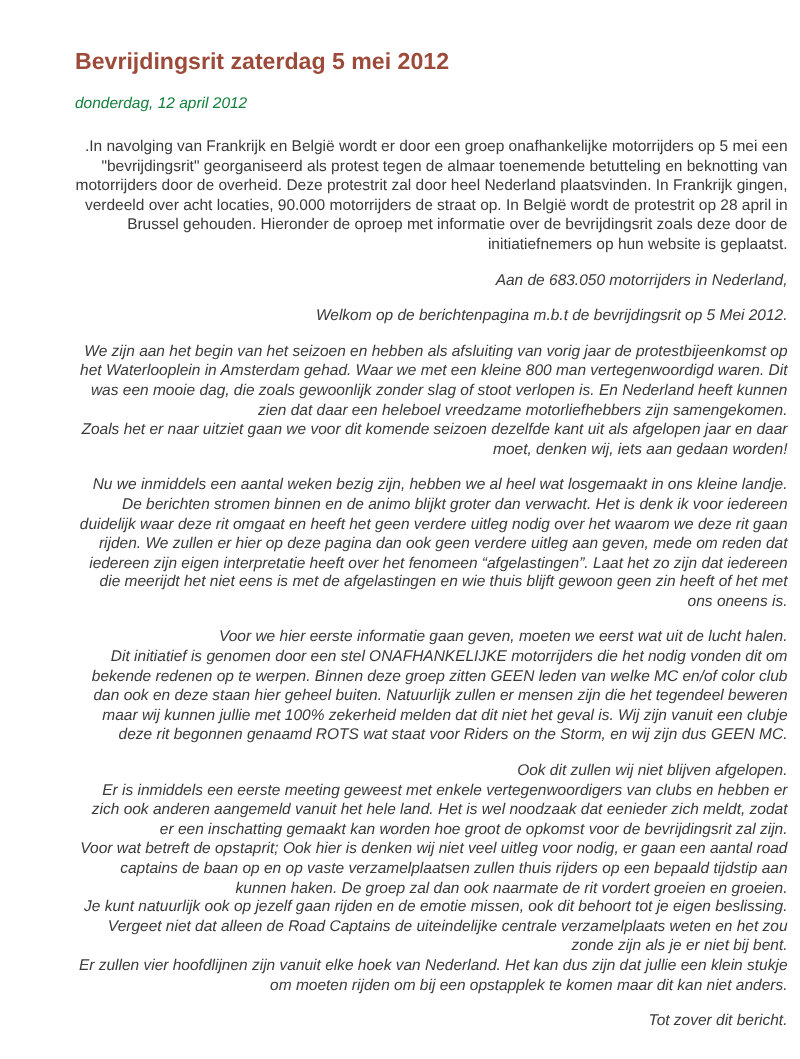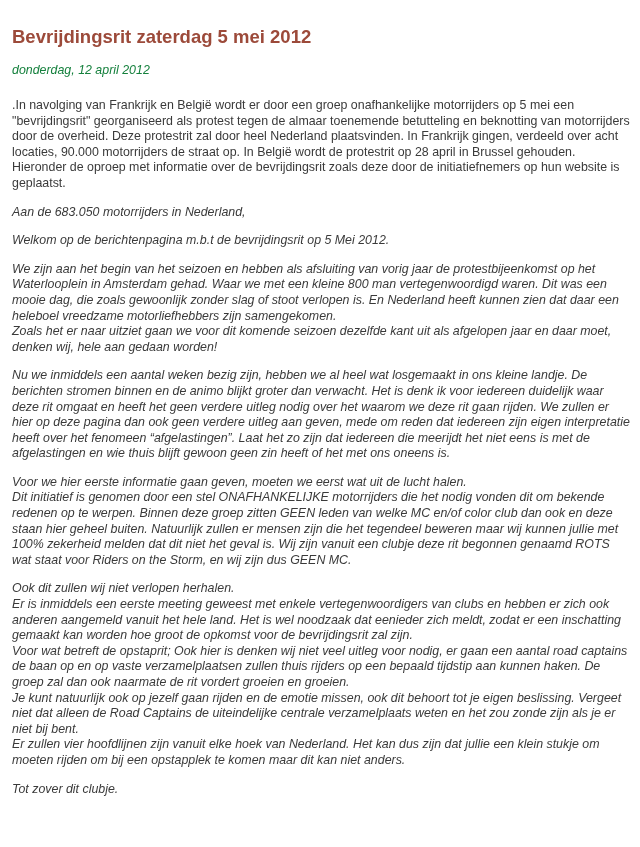--- a/index.html
+++ b/index.html
@@ -5,68 +5,68 @@
   html, body { margin: 0; padding: 0; background: #ffffff; }
   body {
     width: 640px;
     height: 847px;
     overflow: hidden;
     font-family: "Liberation Sans", sans-serif;
     color: #3a3a3a;
     font-size: 12.4px;
     line-height: 15.6px;
   }
-  .page { padding: 26px 10px 0 12px; }
+  .page { padding: 38px 10px 0 12px; margin-left: 48px; }
   .title {
     font-family: "Liberation Sans", sans-serif;
     font-weight: bold;
     font-size: 18.5px;
     color: #9c4a3a;
     margin: 0 0 0 0;
     line-height: 22px;
   }
   .date {
     font-style: italic;
     color: #15803d;
     margin: 15px 0 0 0;
     line-height: 15px;
   }
   .body { margin-top: 20px; }
-  p { margin: 0 0 13px 0; }
+  p { margin: 0 0 13px 0; text-align: right; }
   .it { font-style: italic; }
   .line { display: block; }
 </style>
 </head>
 <body>
 
 <div class="page">
   <h1 class="title">Bevrijdingsrit zaterdag 5 mei 2012</h1>
   <div class="date">donderdag, 12 april 2012</div>
 
   <div class="body">
     <p>.In navolging van Frankrijk en België wordt er door een groep onafhankelijke motorrijders op 5 mei een "bevrijdingsrit" georganiseerd als protest tegen de almaar toenemende betutteling en beknotting van motorrijders door de overheid. Deze protestrit zal door heel Nederland plaatsvinden. In Frankrijk gingen, verdeeld over acht locaties, 90.000 motorrijders de straat op. In België wordt de protestrit op 28 april in Brussel gehouden. Hieronder de oproep met informatie over de bevrijdingsrit zoals deze door de initiatiefnemers op hun website is geplaatst.</p>
     <p class="it">Aan de 683.050 motorrijders in Nederland,</p>
     <p class="it">Welkom op de berichtenpagina  m.b.t de bevrijdingsrit op 5 Mei 2012.</p>
 
     <p class="it">
       <span class="line">We zijn aan het begin van het seizoen en hebben als afsluiting van vorig jaar de protestbijeenkomst op het Waterlooplein in Amsterdam gehad. Waar we met een kleine 800 man vertegenwoordigd waren. Dit was een mooie dag, die zoals gewoonlijk zonder slag of stoot verlopen is. En Nederland heeft kunnen zien dat daar een heleboel vreedzame motorliefhebbers zijn samengekomen.</span>
-      <span class="line">Zoals het er naar uitziet gaan we voor dit komende seizoen dezelfde kant uit als afgelopen jaar en daar moet, denken wij, hele aan gedaan worden!</span>
+      <span class="line">Zoals het er naar uitziet gaan we voor dit komende seizoen dezelfde kant uit als afgelopen jaar en daar moet, denken wij, iets aan gedaan worden!</span>
     </p>
 
     <p class="it">Nu we inmiddels een aantal weken bezig zijn, hebben we al heel wat losgemaakt in ons kleine landje. De berichten stromen binnen en de animo blijkt groter dan verwacht. Het is denk ik voor iedereen duidelijk waar deze rit omgaat en heeft het geen verdere uitleg nodig over het waarom we deze rit gaan rijden. We zullen er hier op deze pagina dan ook geen verdere uitleg aan geven, mede om reden dat iedereen zijn eigen interpretatie heeft over het fenomeen “afgelastingen”. Laat het zo zijn dat iedereen die meerijdt het niet eens is met de afgelastingen en wie thuis blijft gewoon geen zin heeft of het met ons oneens is.</p>
 
     <p class="it">
       <span class="line">Voor we hier eerste informatie gaan geven, moeten we eerst wat uit de lucht halen.</span>
       <span class="line">Dit initiatief is genomen door een stel ONAFHANKELIJKE motorrijders die het nodig vonden dit om bekende redenen op te werpen. Binnen deze groep zitten GEEN leden van welke MC en/of color club dan ook en deze staan hier geheel buiten. Natuurlijk zullen er mensen zijn die het tegendeel beweren maar wij kunnen jullie met 100% zekerheid melden dat dit niet het geval is. Wij zijn vanuit een clubje deze rit begonnen genaamd ROTS wat staat voor Riders on the Storm, en wij zijn dus GEEN MC.</span>
     </p>
 
     <p class="it">
-      <span class="line">Ook dit zullen wij niet verlopen herhalen.</span>
+      <span class="line">Ook dit zullen wij niet blijven afgelopen.</span>
       <span class="line">Er is inmiddels een eerste meeting geweest met enkele vertegenwoordigers van clubs en hebben er zich ook anderen aangemeld vanuit het hele land. Het is wel noodzaak dat eenieder zich meldt, zodat er een inschatting gemaakt kan worden hoe groot de opkomst voor de bevrijdingsrit zal zijn.</span>
       <span class="line">Voor wat betreft de opstaprit; Ook hier is denken wij niet veel uitleg voor nodig, er gaan een aantal road captains de baan op en op vaste verzamelplaatsen zullen thuis rijders op een bepaald tijdstip aan kunnen haken. De groep zal dan ook naarmate de rit vordert groeien en groeien.</span>
       <span class="line">Je kunt natuurlijk ook op jezelf gaan rijden en de emotie missen, ook dit behoort tot je eigen beslissing. Vergeet niet dat alleen de Road Captains de uiteindelijke centrale verzamelplaats weten en het zou zonde zijn als je er niet bij bent.</span>
       <span class="line">Er zullen vier hoofdlijnen zijn vanuit elke hoek van Nederland. Het kan dus zijn dat jullie een klein stukje om moeten rijden om bij een opstapplek te komen maar dit kan niet anders.</span>
     </p>
 
-    <p class="it">Tot zover dit clubje.</p>
+    <p class="it">Tot zover dit bericht.</p>
 
   </div>
 </div>
 
 </body></html>

